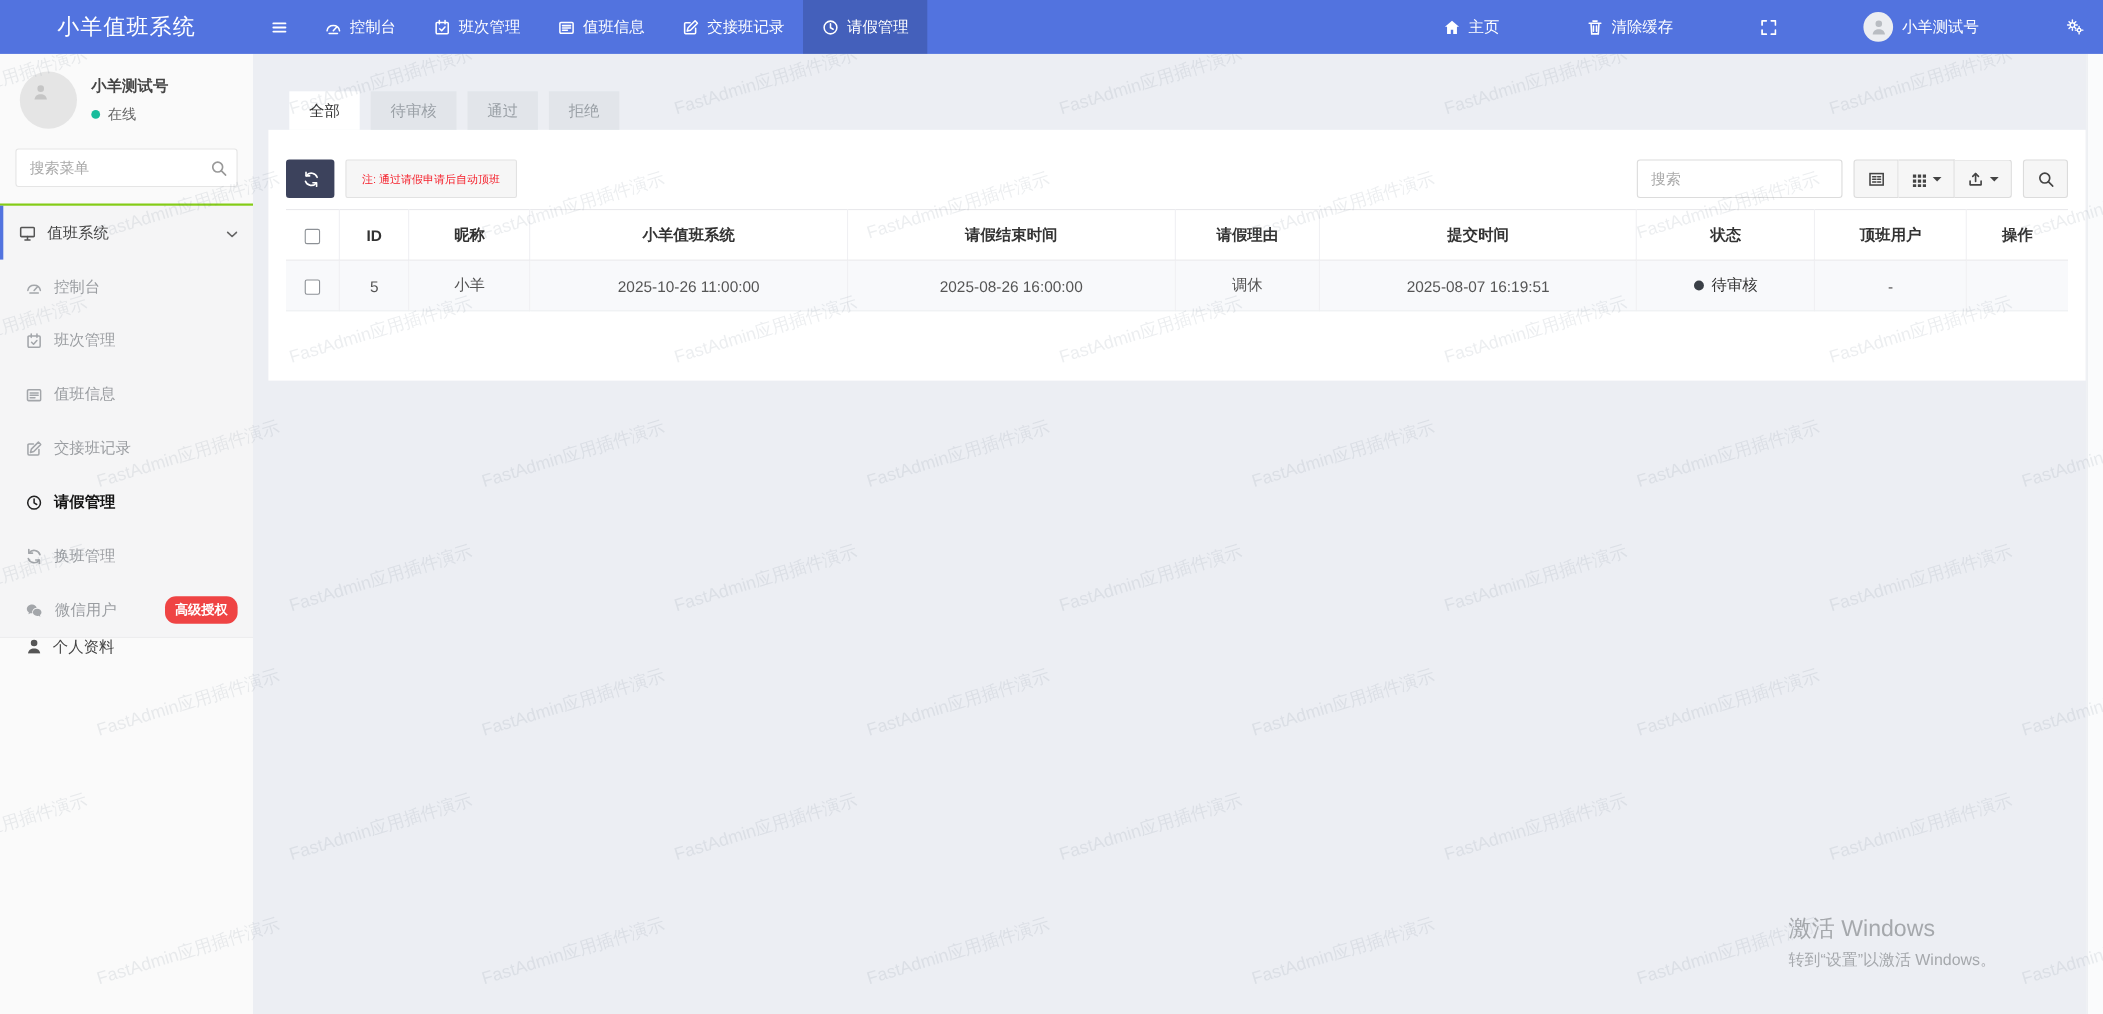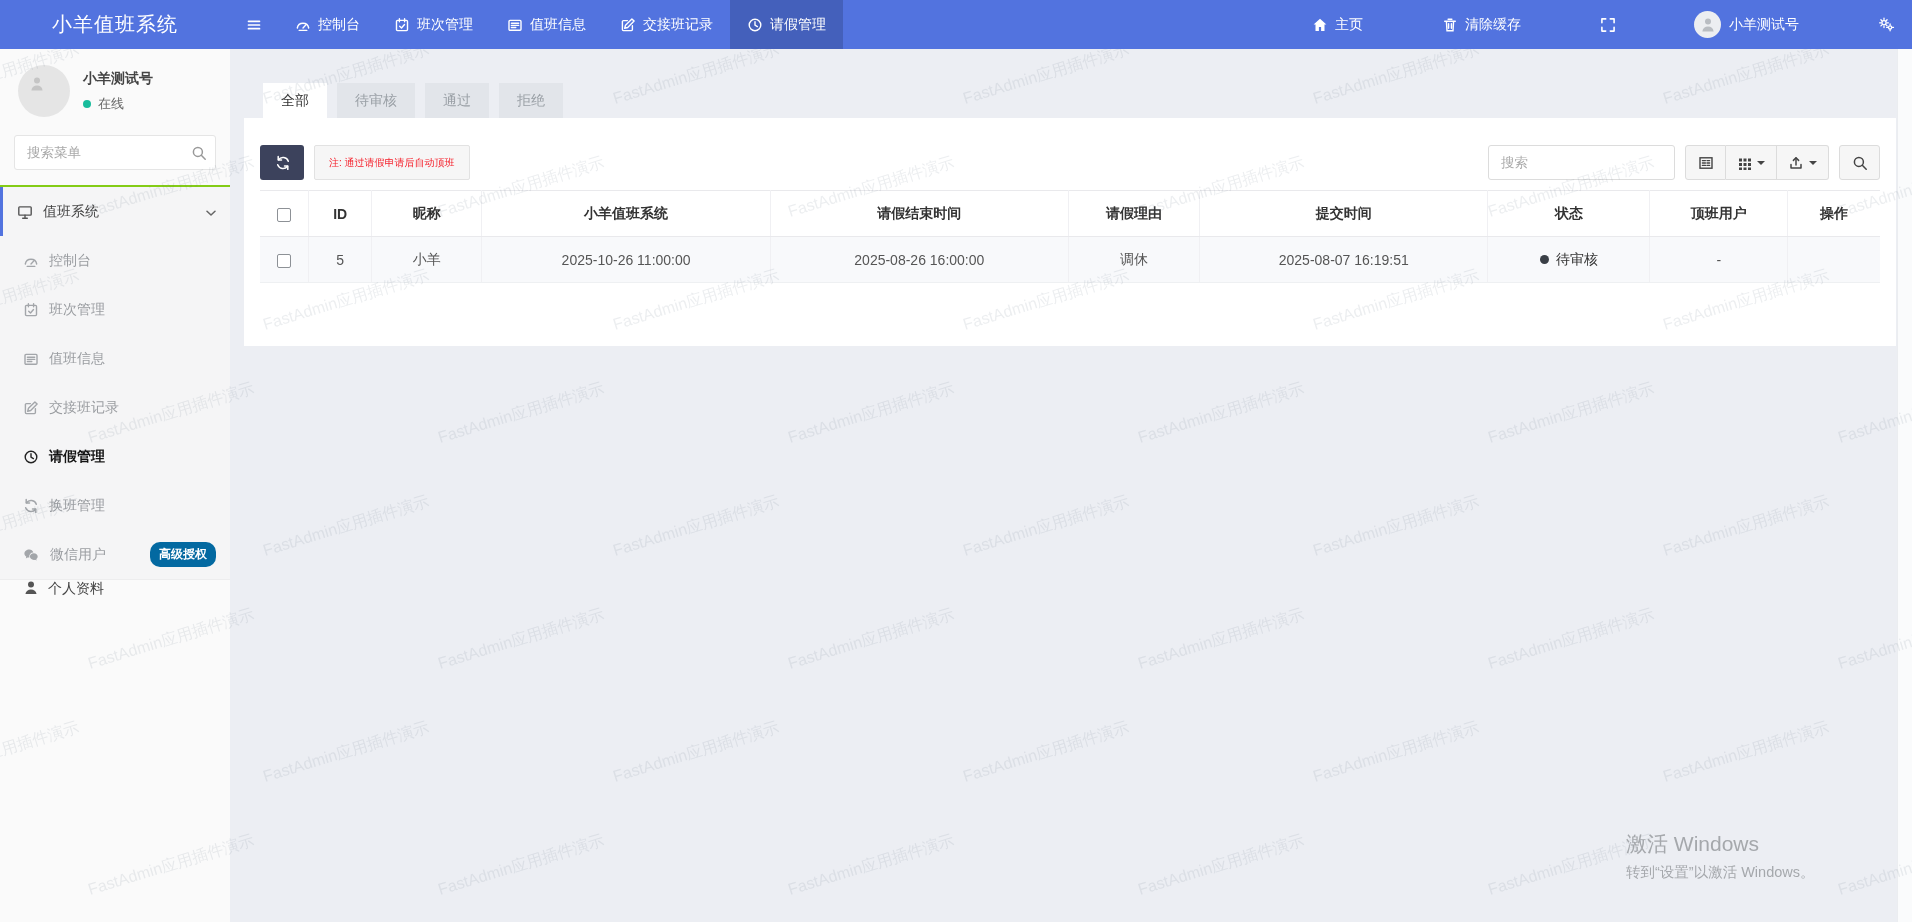--- a/index.html
+++ b/index.html
@@ -41,21 +41,21 @@
   .side-menu { background:#f5f5f6; border-top:2px solid #84cc16; border-bottom:1px solid #ededee; }
   .menu-item { height:49px; display:flex; align-items:center; gap:11px; padding:0 14px 0 17px;
     font-size:14px; color:#9a9da1; cursor:pointer; }
   .menu-item .mi { color:#a3a6aa; }
   .menu-item.group { color:#444; border-left:3px solid #5273df; padding-left:14px; }
   .menu-item.group .mi { color:#555; }
   .menu-item.sub { padding-left:23px; }
   .menu-item.active { color:#141414; font-weight:bold; }
   .menu-item.active .mi { color:#222; }
   .chevron { margin-left:auto; color:#666; }
-  .badge-orange { margin-left:auto; background:#0369a1; color:#fff; font-size:12px; font-weight:bold;
+  .badge-orange { margin-left:auto; background:#ef4444; color:#fff; font-size:12px; font-weight:bold;
     padding:5px 9px; border-radius:10px; line-height:1.2; }
   .profile-item { height:49px; display:flex; align-items:flex-start; gap:11px; padding:0 14px 0 23px;
     font-size:14px; color:#444; cursor:pointer; }
   .profile-item .mi { color:#555; }
 
   
   .panel { position:absolute; left:244px; top:83px; width:1652px; z-index:20; }
   .tabs { display:flex; gap:10px; height:35px;padding-left:19px; }
   .tab { padding:0 18px; display:flex; align-items:center; font-size:14px; background:#e2e5ea;
     color:#9aa0a6; cursor:pointer; }

